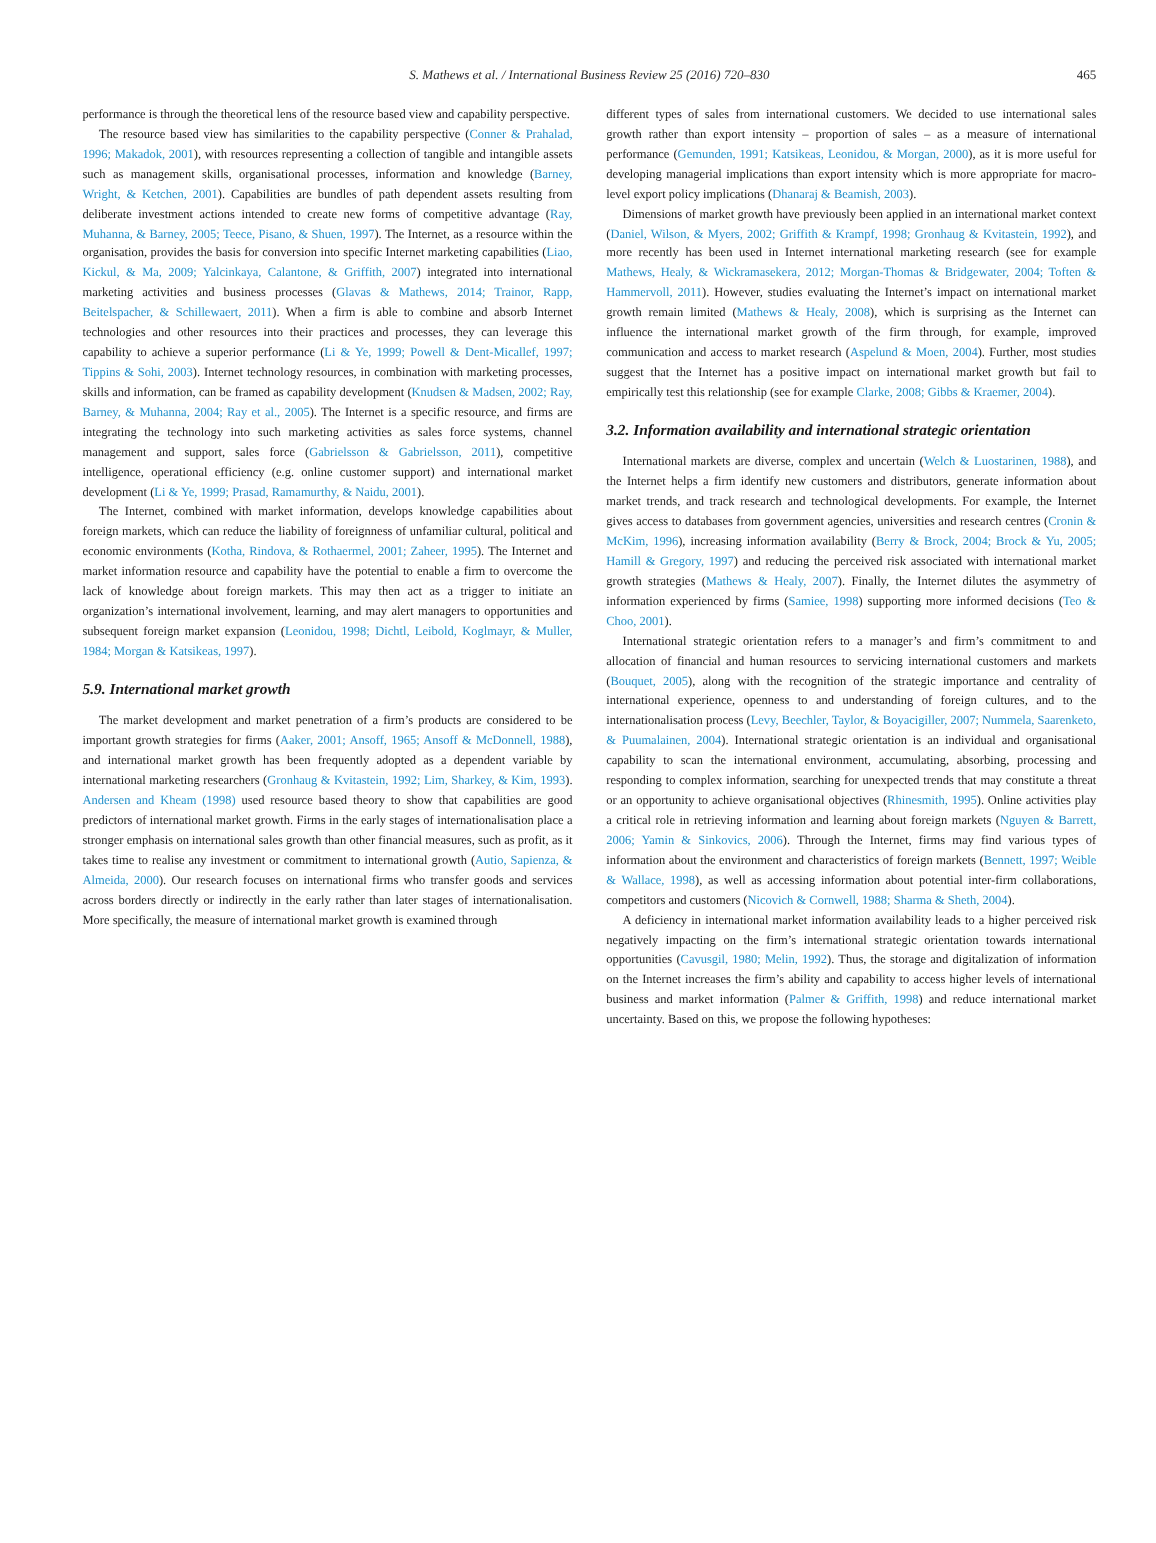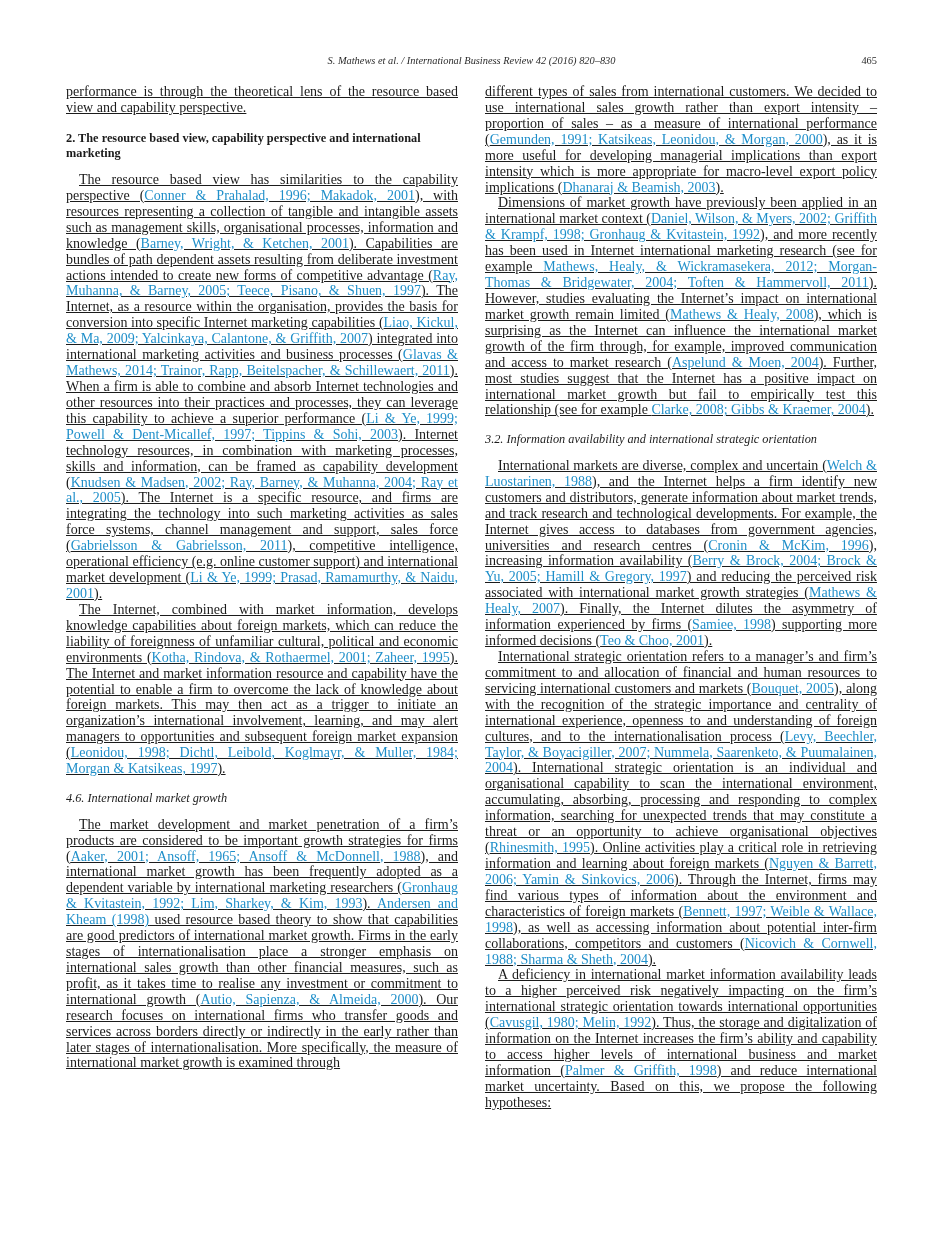--- a/index.html
+++ b/index.html
@@ -14,52 +14,51 @@
     font-size: 10.4px; line-height: 13px; color: #2b2b2b;
   }
   .running-head { text-align: center; font-style: italic; }
   .page-number { position: absolute; right: 0; top: 0; font-style: normal; }
   .columns {
     position: absolute; top: 84px; left: 66px; width: 811px;
     display: flex; gap: 27px;
   }
   .col { width: 392px; }
   .para {
-    margin: 0; font-size: 14px; line-height: 15.92px;
-    text-align: justify; color: #1b1b1b; text-decoration: underline;
+    margin: 0; font-size: 10px; line-height: 15.92px;
+    text-align: justify; color: #1b1b1b;
   }
   .para.indent { text-indent: 13px; }
   .sec {
     font-size: 12.3px; line-height: 15.6px; font-weight: 700;
     margin: 15px 0 10px 0; text-align: left;
   }
   .subsec {
-    font-size: 12.3px; line-height: 15.6px; font-weight: 400; font-style: italic;
+    font-size: 12.3px; line-height: 15.6px; font-weight: 700; font-style: italic;
     margin: 14px 0 10px 0; text-align: left;
   }
   a.cite { color: var(--cite, #1f8fca); text-decoration: none; cursor: pointer; }
 </style>
 </head>
 <body>
 
 <div class="page">
 
   <div class="page-header">
-    <div class="running-head">S. Mathews et al. / International Business Review 42 (2016) 820–830</div>
+    <div class="running-head">S. Mathews et al. / International Business Review 25 (2016) 720–830</div>
     <div class="page-number">465</div>
   </div>
 
   <div class="columns">
 
     <div class="col">
       <p class="para">performance is through the theoretical lens of the resource based view and capability perspective.</p>
-      <h2 class="sec">2. The resource based view, capability perspective and international marketing</h2>
       <p class="para indent">The resource based view has similarities to the capability perspective (<a class="cite">Conner &amp; Prahalad, 1996; Makadok, 2001</a>), with resources representing a collection of tangible and intangible assets such as management skills, organisational processes, information and knowledge (<a class="cite">Barney, Wright, &amp; Ketchen, 2001</a>). Capabilities are bundles of path dependent assets resulting from deliberate investment actions intended to create new forms of competitive advantage (<a class="cite">Ray, Muhanna, &amp; Barney, 2005; Teece, Pisano, &amp; Shuen, 1997</a>). The Internet, as a resource within the organisation, provides the basis for conversion into specific Internet marketing capabilities (<a class="cite">Liao, Kickul, &amp; Ma, 2009; Yalcinkaya, Calantone, &amp; Griffith, 2007</a>) integrated into international marketing activities and business processes (<a class="cite">Glavas &amp; Mathews, 2014; Trainor, Rapp, Beitelspacher, &amp; Schillewaert, 2011</a>). When a firm is able to combine and absorb Internet technologies and other resources into their practices and processes, they can leverage this capability to achieve a superior performance (<a class="cite">Li &amp; Ye, 1999; Powell &amp; Dent-Micallef, 1997; Tippins &amp; Sohi, 2003</a>). Internet technology resources, in combination with marketing processes, skills and information, can be framed as capability development (<a class="cite">Knudsen &amp; Madsen, 2002; Ray, Barney, &amp; Muhanna, 2004; Ray et al., 2005</a>). The Internet is a specific resource, and firms are integrating the technology into such marketing activities as sales force systems, channel management and support, sales force (<a class="cite">Gabrielsson &amp; Gabrielsson, 2011</a>), competitive intelligence, operational efficiency (e.g. online customer support) and international market development (<a class="cite">Li &amp; Ye, 1999; Prasad, Ramamurthy, &amp; Naidu, 2001</a>).</p>
       <p class="para indent">The Internet, combined with market information, develops knowledge capabilities about foreign markets, which can reduce the liability of foreignness of unfamiliar cultural, political and economic environments (<a class="cite">Kotha, Rindova, &amp; Rothaermel, 2001; Zaheer, 1995</a>). The Internet and market information resource and capability have the potential to enable a firm to overcome the lack of knowledge about foreign markets. This may then act as a trigger to initiate an organization’s international involvement, learning, and may alert managers to opportunities and subsequent foreign market expansion (<a class="cite">Leonidou, 1998; Dichtl, Leibold, Koglmayr, &amp; Muller, 1984; Morgan &amp; Katsikeas, 1997</a>).</p>
-      <h3 class="subsec">4.6. International market growth</h3>
+      <h3 class="subsec">5.9. International market growth</h3>
       <p class="para indent">The market development and market penetration of a firm’s products are considered to be important growth strategies for firms (<a class="cite">Aaker, 2001; Ansoff, 1965; Ansoff &amp; McDonnell, 1988</a>), and international market growth has been frequently adopted as a dependent variable by international marketing researchers (<a class="cite">Gronhaug &amp; Kvitastein, 1992; Lim, Sharkey, &amp; Kim, 1993</a>). <a class="cite">Andersen and Kheam (1998)</a> used resource based theory to show that capabilities are good predictors of international market growth. Firms in the early stages of internationalisation place a stronger emphasis on international sales growth than other financial measures, such as profit, as it takes time to realise any investment or commitment to international growth (<a class="cite">Autio, Sapienza, &amp; Almeida, 2000</a>). Our research focuses on international firms who transfer goods and services across borders directly or indirectly in the early rather than later stages of internationalisation. More specifically, the measure of international market growth is examined through</p>
     </div>
 
     <div class="col">
       <p class="para">different types of sales from international customers. We decided to use international sales growth rather than export intensity – proportion of sales – as a measure of international performance (<a class="cite">Gemunden, 1991; Katsikeas, Leonidou, &amp; Morgan, 2000</a>), as it is more useful for developing managerial implications than export intensity which is more appropriate for macro-level export policy implications (<a class="cite">Dhanaraj &amp; Beamish, 2003</a>).</p>
       <p class="para indent">Dimensions of market growth have previously been applied in an international market context (<a class="cite">Daniel, Wilson, &amp; Myers, 2002; Griffith &amp; Krampf, 1998; Gronhaug &amp; Kvitastein, 1992</a>), and more recently has been used in Internet international marketing research (see for example <a class="cite">Mathews, Healy, &amp; Wickramasekera, 2012; Morgan-Thomas &amp; Bridgewater, 2004; Toften &amp; Hammervoll, 2011</a>). However, studies evaluating the Internet’s impact on international market growth remain limited (<a class="cite">Mathews &amp; Healy, 2008</a>), which is surprising as the Internet can influence the international market growth of the firm through, for example, improved communication and access to market research (<a class="cite">Aspelund &amp; Moen, 2004</a>). Further, most studies suggest that the Internet has a positive impact on international market growth but fail to empirically test this relationship (see for example <a class="cite">Clarke, 2008; Gibbs &amp; Kraemer, 2004</a>).</p>
       <h3 class="subsec">3.2. Information availability and international strategic orientation</h3>
       <p class="para indent">International markets are diverse, complex and uncertain (<a class="cite">Welch &amp; Luostarinen, 1988</a>), and the Internet helps a firm identify new customers and distributors, generate information about market trends, and track research and technological developments. For example, the Internet gives access to databases from government agencies, universities and research centres (<a class="cite">Cronin &amp; McKim, 1996</a>), increasing information availability (<a class="cite">Berry &amp; Brock, 2004; Brock &amp; Yu, 2005; Hamill &amp; Gregory, 1997</a>) and reducing the perceived risk associated with international market growth strategies (<a class="cite">Mathews &amp; Healy, 2007</a>). Finally, the Internet dilutes the asymmetry of information experienced by firms (<a class="cite">Samiee, 1998</a>) supporting more informed decisions (<a class="cite">Teo &amp; Choo, 2001</a>).</p>
       <p class="para indent">International strategic orientation refers to a manager’s and firm’s commitment to and allocation of financial and human resources to servicing international customers and markets (<a class="cite">Bouquet, 2005</a>), along with the recognition of the strategic importance and centrality of international experience, openness to and understanding of foreign cultures, and to the internationalisation process (<a class="cite">Levy, Beechler, Taylor, &amp; Boyacigiller, 2007; Nummela, Saarenketo, &amp; Puumalainen, 2004</a>). International strategic orientation is an individual and organisational capability to scan the international environment, accumulating, absorbing, processing and responding to complex information, searching for unexpected trends that may constitute a threat or an opportunity to achieve organisational objectives (<a class="cite">Rhinesmith, 1995</a>). Online activities play a critical role in retrieving information and learning about foreign markets (<a class="cite">Nguyen &amp; Barrett, 2006; Yamin &amp; Sinkovics, 2006</a>). Through the Internet, firms may find various types of information about the environment and characteristics of foreign markets (<a class="cite">Bennett, 1997; Weible &amp; Wallace, 1998</a>), as well as accessing information about potential inter-firm collaborations, competitors and customers (<a class="cite">Nicovich &amp; Cornwell, 1988; Sharma &amp; Sheth, 2004</a>).</p>
       <p class="para indent">A deficiency in international market information availability leads to a higher perceived risk negatively impacting on the firm’s international strategic orientation towards international opportunities (<a class="cite">Cavusgil, 1980; Melin, 1992</a>). Thus, the storage and digitalization of information on the Internet increases the firm’s ability and capability to access higher levels of international business and market information (<a class="cite">Palmer &amp; Griffith, 1998</a>) and reduce international market uncertainty. Based on this, we propose the following hypotheses:</p>

